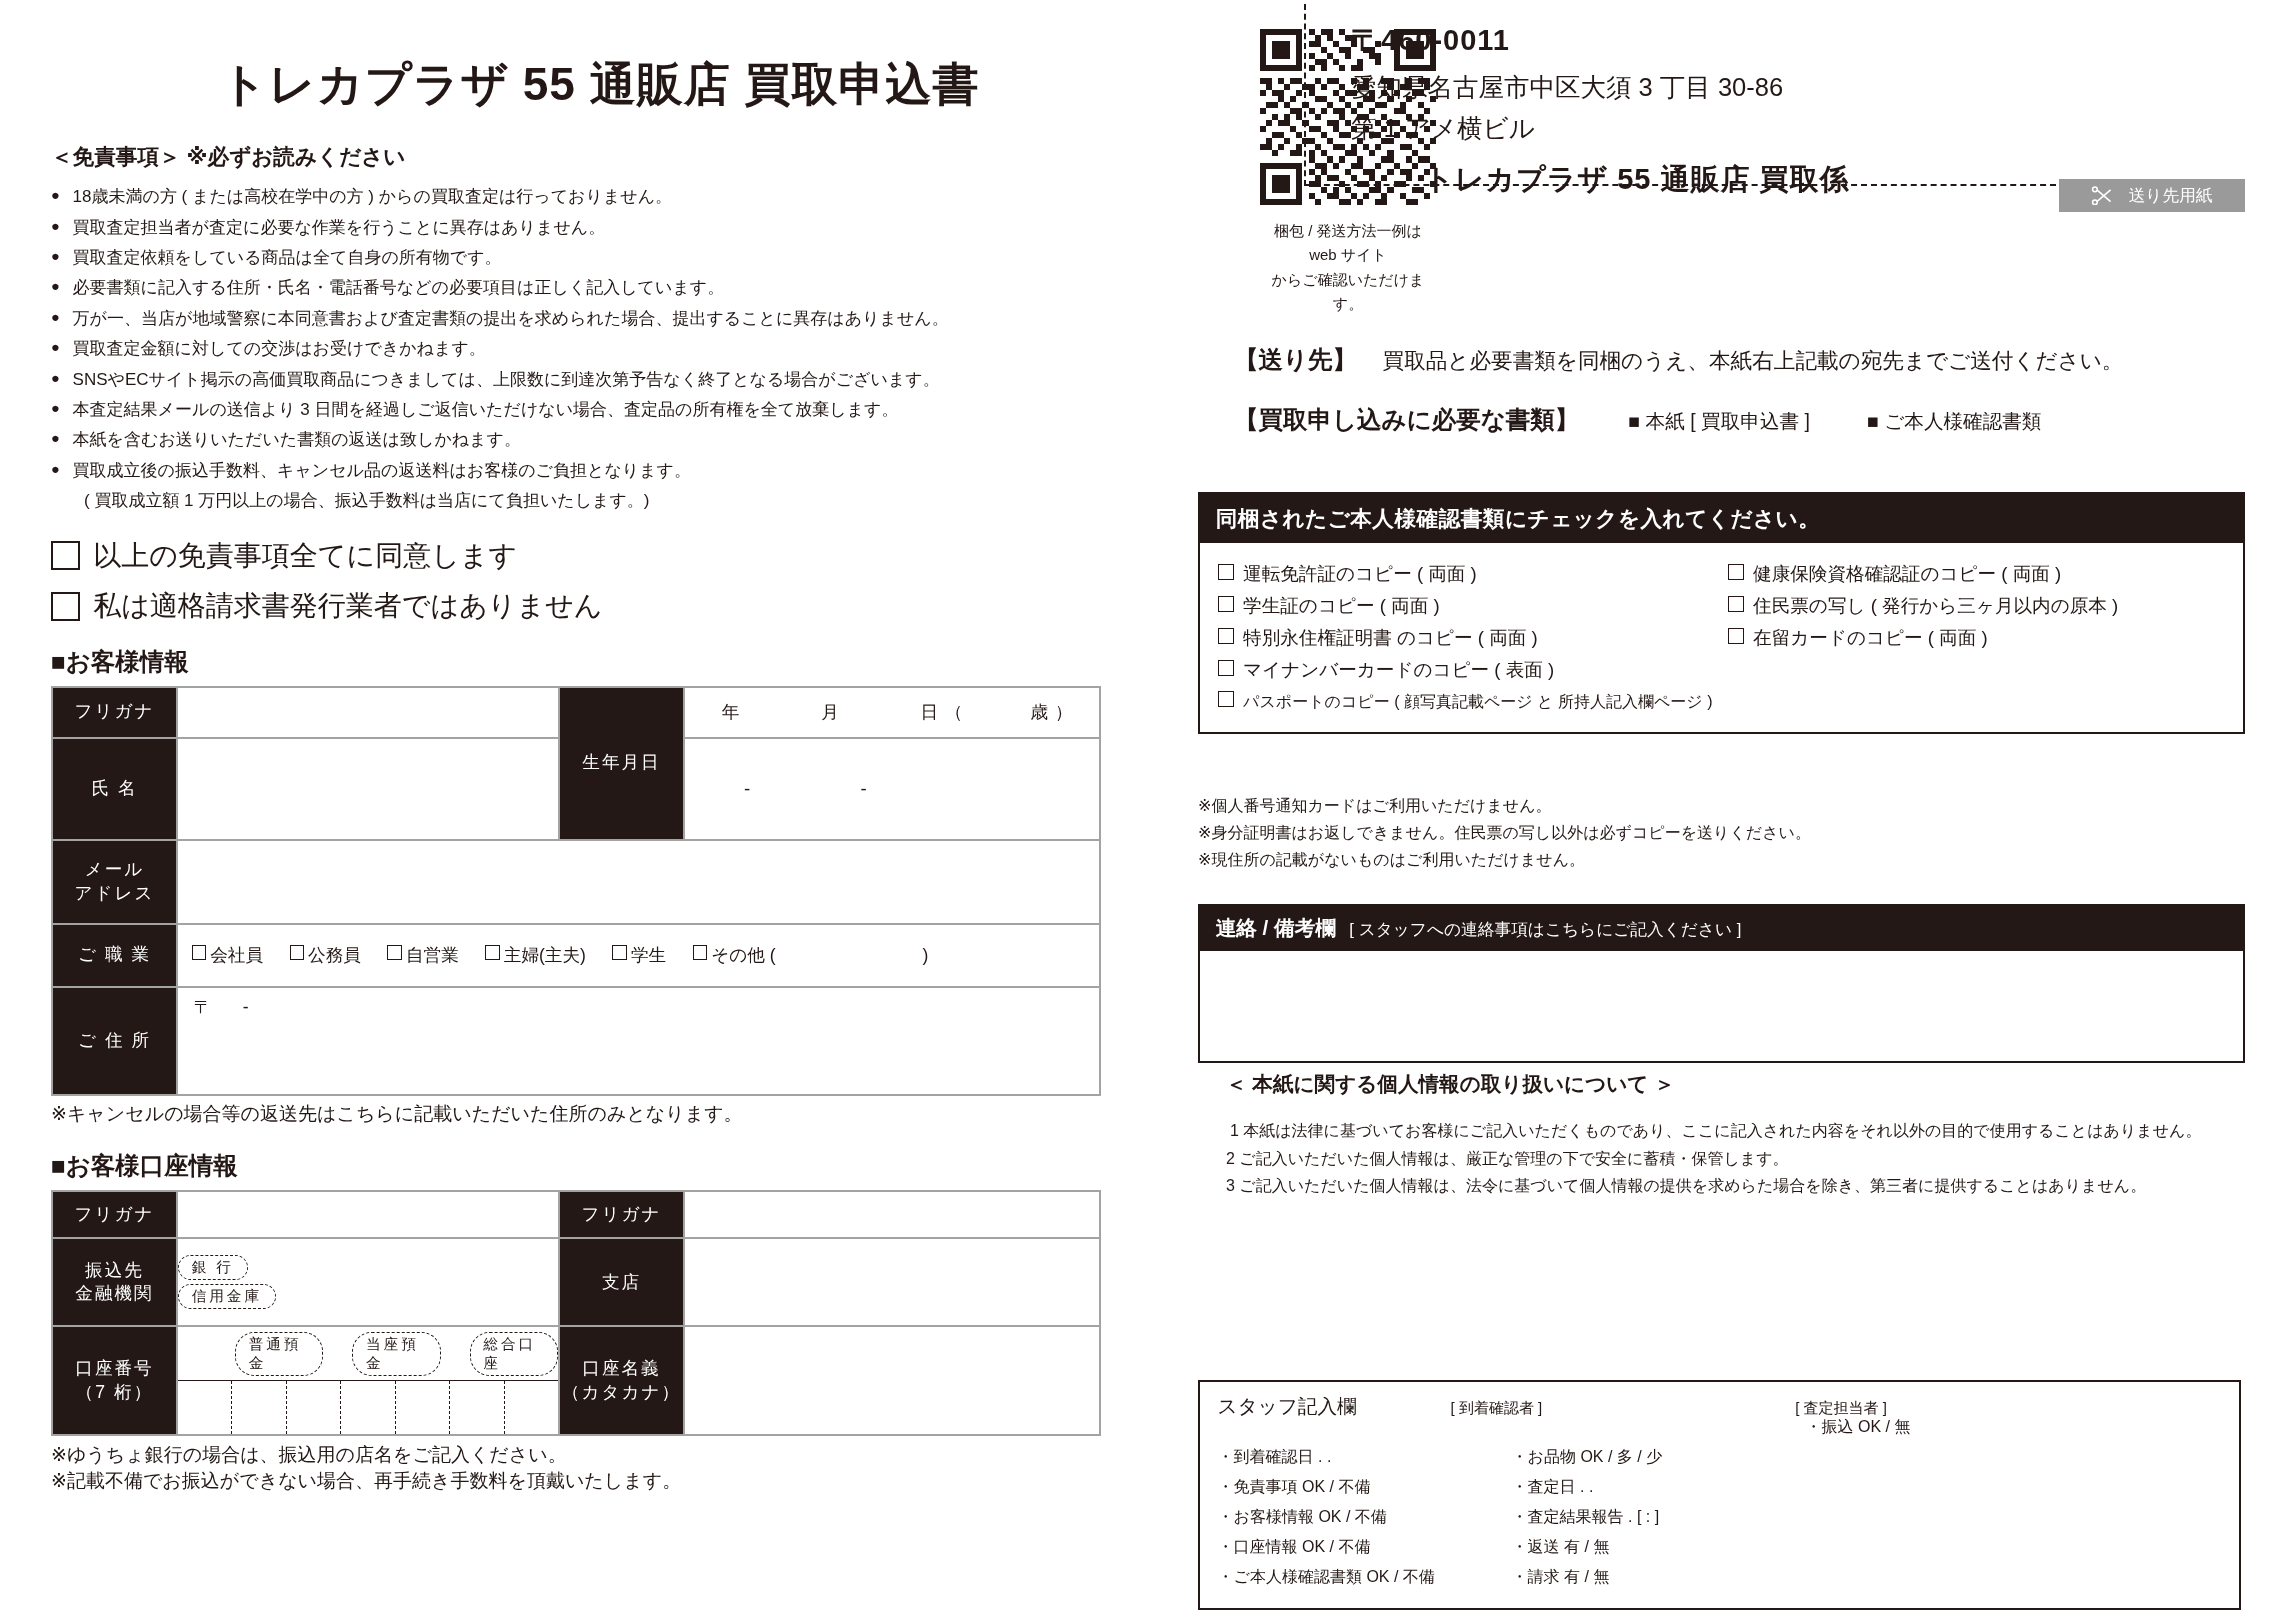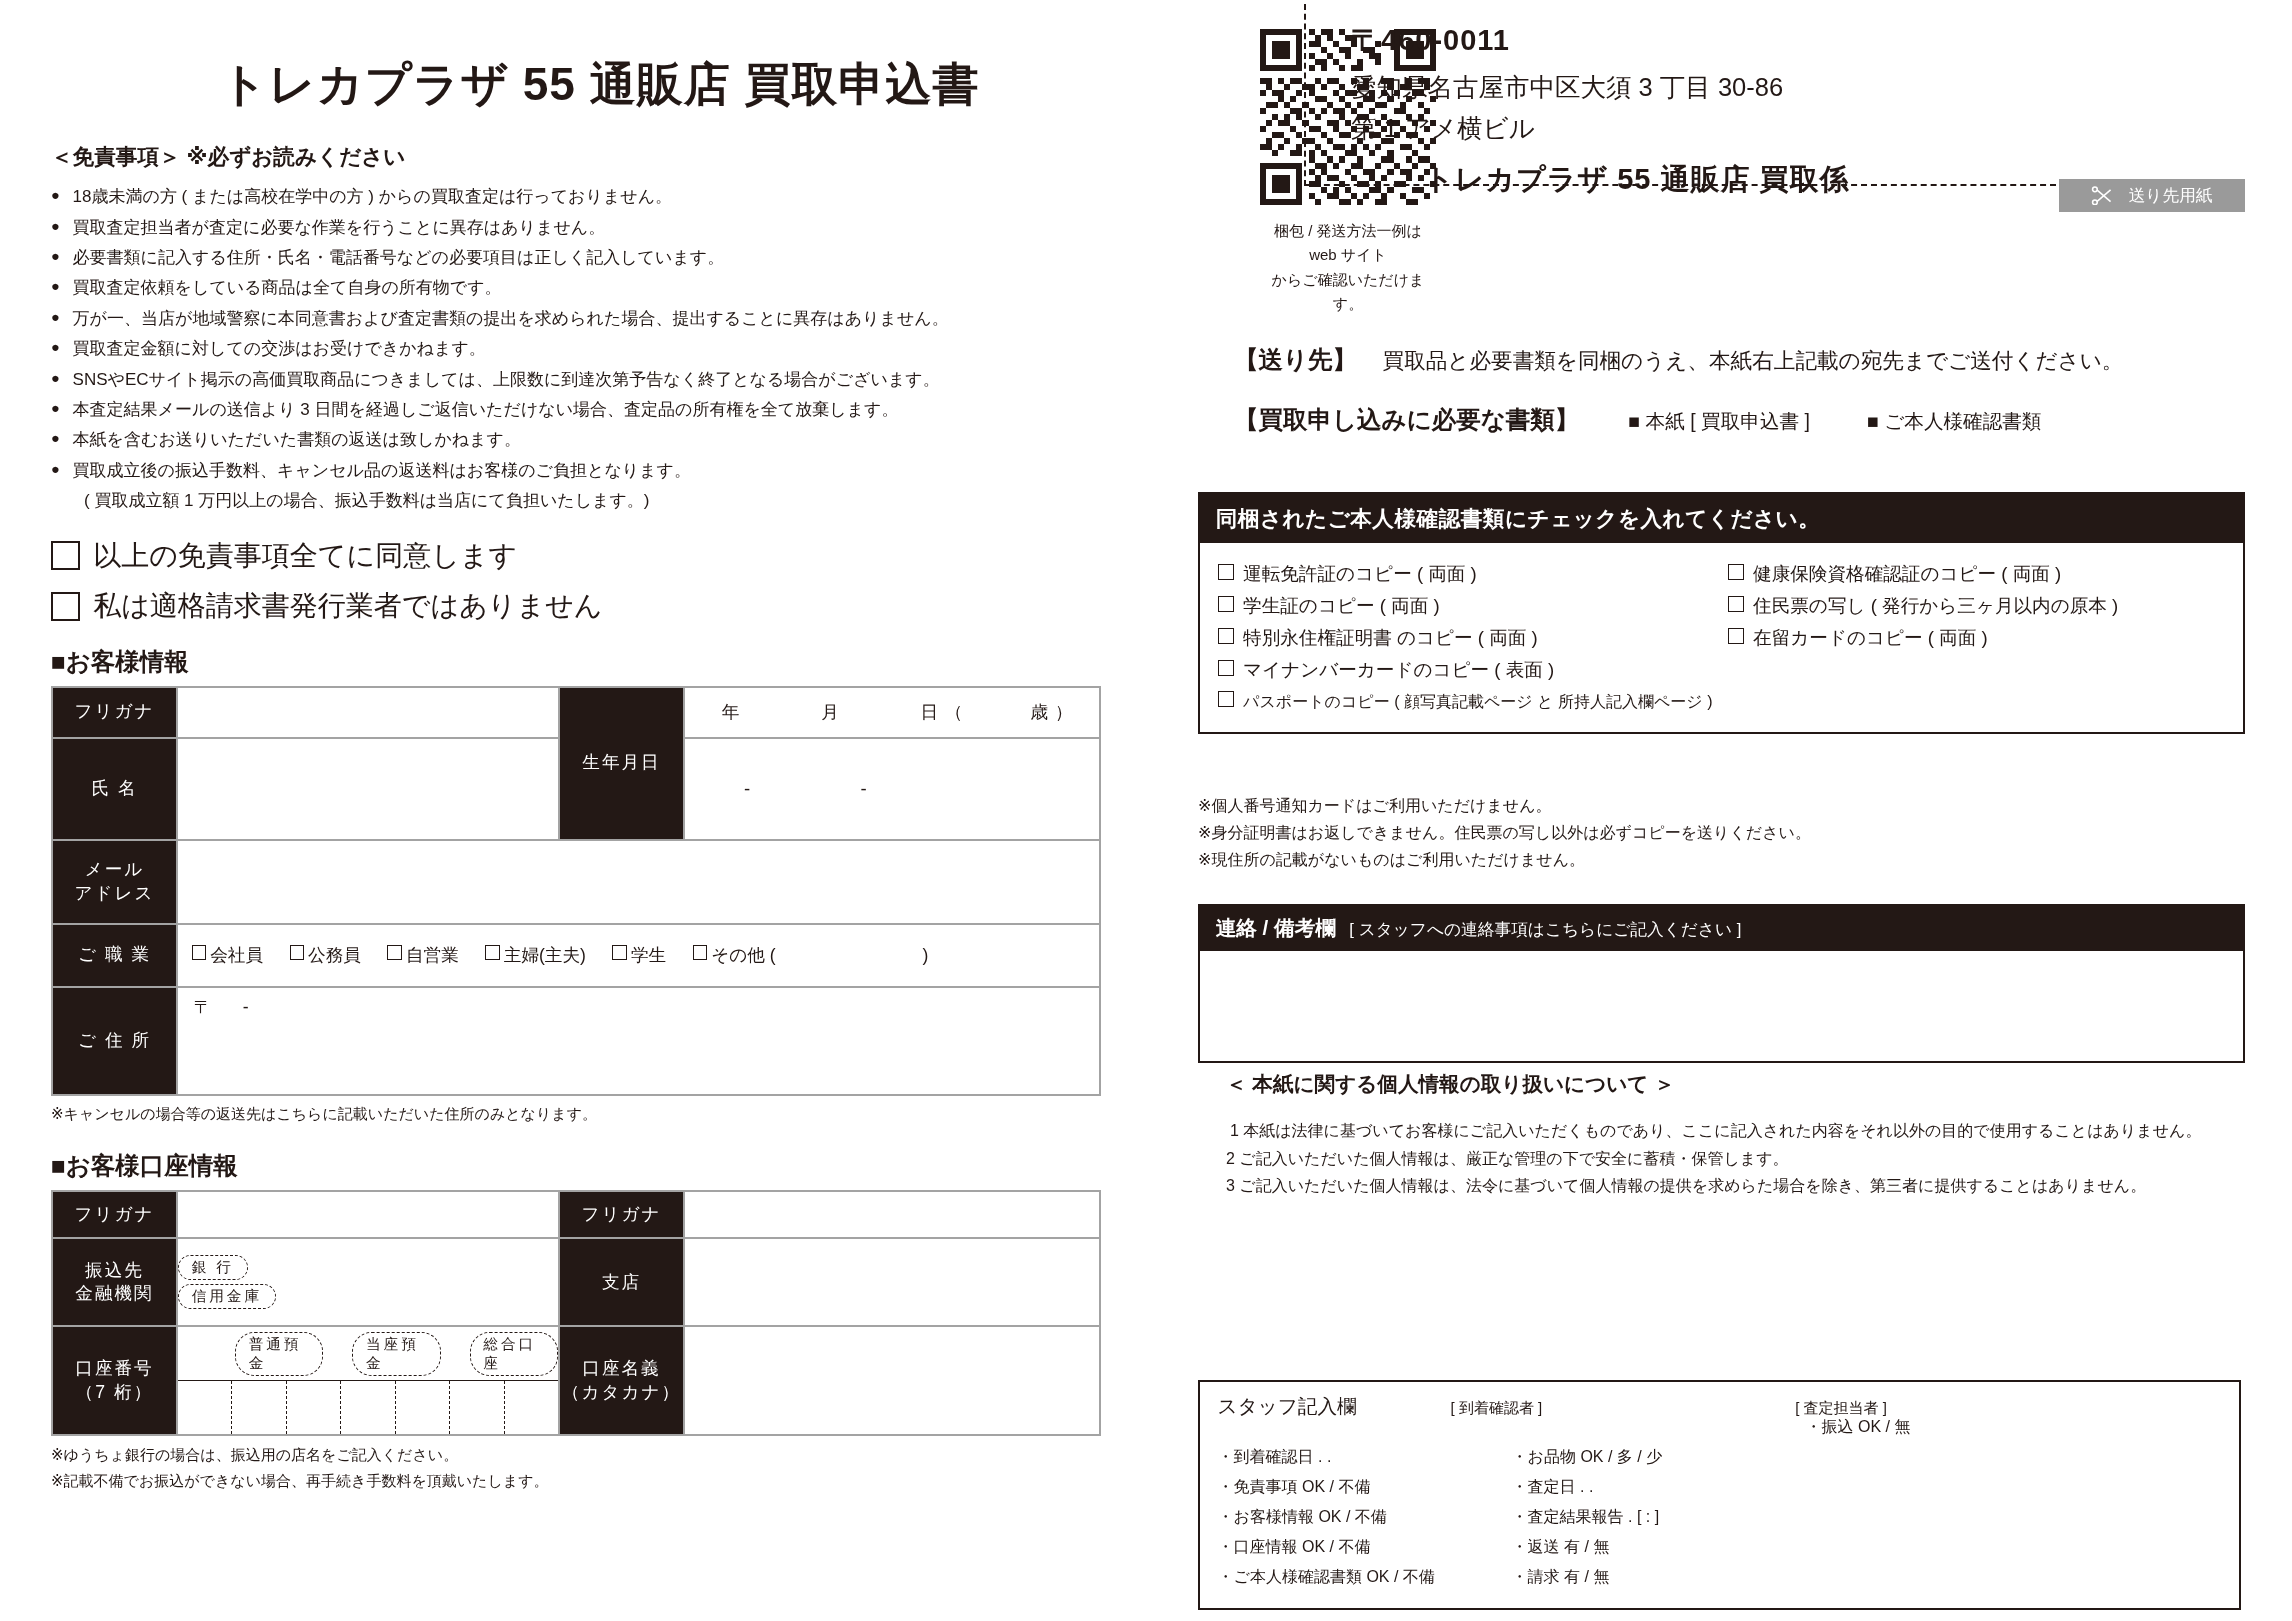--- a/index.html
+++ b/index.html
@@ -56,21 +56,21 @@
   }
   .occ .item{margin-right:21.6px;display:inline-block;}
 
   .zipline{font-size:17.6px;padding:7.8px 0 0 15.7px;}
   .zipline .dash{display:inline-block;width:59px;text-align:center;}
 
   .dob-row{font-size:17.6px;text-align:right;padding-right:25.5px;letter-spacing:1px;}
   .dob-row span{display:inline-block;}
   .tel-row{font-size:18.6px;padding-left:59px;letter-spacing:2px;}
 
-  .note{font-size:15px;line-height:22.5px;margin:7.8px 0 0 0;}
+  .note{font-size:19px;line-height:22.5px;margin:7.8px 0 0 0;}
 
   
   .pill{
     display:inline-block;border:1.6px dashed #231815;border-radius:19.6px;
     font-size:14.7px;padding:2px 12.7px;letter-spacing:2.9px;margin:2px 0;
   }
   .acct-cells{display:flex;height:100%;}
   .acct-cells div{flex:1;border-right:1.6px dashed #231815;}
   .acct-cells div:last-child{border-right:none;}
   .acct-head{display:flex;justify-content:flex-start;padding-left:57px;gap:29px;}
@@ -148,22 +148,22 @@
   <div class="col-left">
 
     <h1 class="ttl-main">トレカプラザ 55 通販店  買取申込書</h1>
 
     <div style="margin-top:25.5px;">
       <div class="sec-head">＜免責事項＞ ※必ずお読みください</div>
 
       <ul class="disc" style="margin-top:13.7px;">
         <li>18歳未満の方 ( または高校在学中の方 ) からの買取査定は行っておりません。</li>
         <li>買取査定担当者が査定に必要な作業を行うことに異存はありません。</li>
+        <li>買取査定依頼をしている商品は全て自身の所有物です。</li>
         <li>必要書類に記入する住所・氏名・電話番号などの必要項目は正しく記入しています。</li>
-        <li>買取査定依頼をしている商品は全て自身の所有物です。</li>
         <li>万が一、当店が地域警察に本同意書および査定書類の提出を求められた場合、提出することに異存はありません。</li>
         <li>買取査定金額に対しての交渉はお受けできかねます。</li>
         <li>SNSやECサイト掲示の高価買取商品につきましては、上限数に到達次第予告なく終了となる場合がございます。</li>
         <li>本査定結果メールの送信より 3 日間を経過しご返信いただけない場合、査定品の所有権を全て放棄します。</li>
         <li>本紙を含むお送りいただいた書類の返送は致しかねます。</li>
         <li>買取成立後の振込手数料、キャンセル品の返送料はお客様のご負担となります。</li>
         <li class="sub">( 買取成立額 1 万円以上の場合、振込手数料は当店にて負担いたします。)</li>
       </ul>
 
       <div style="margin-top:23.5px;">

